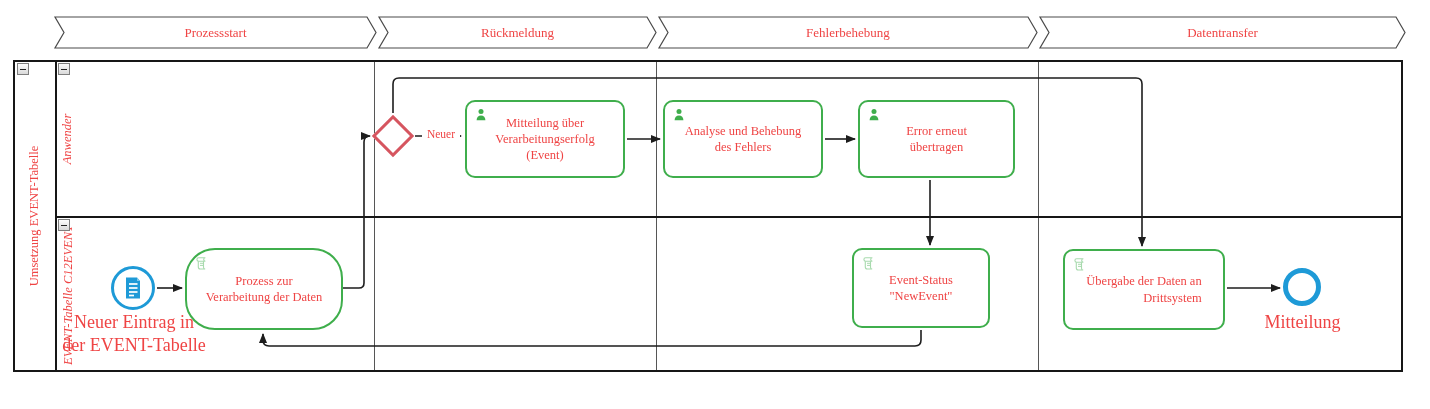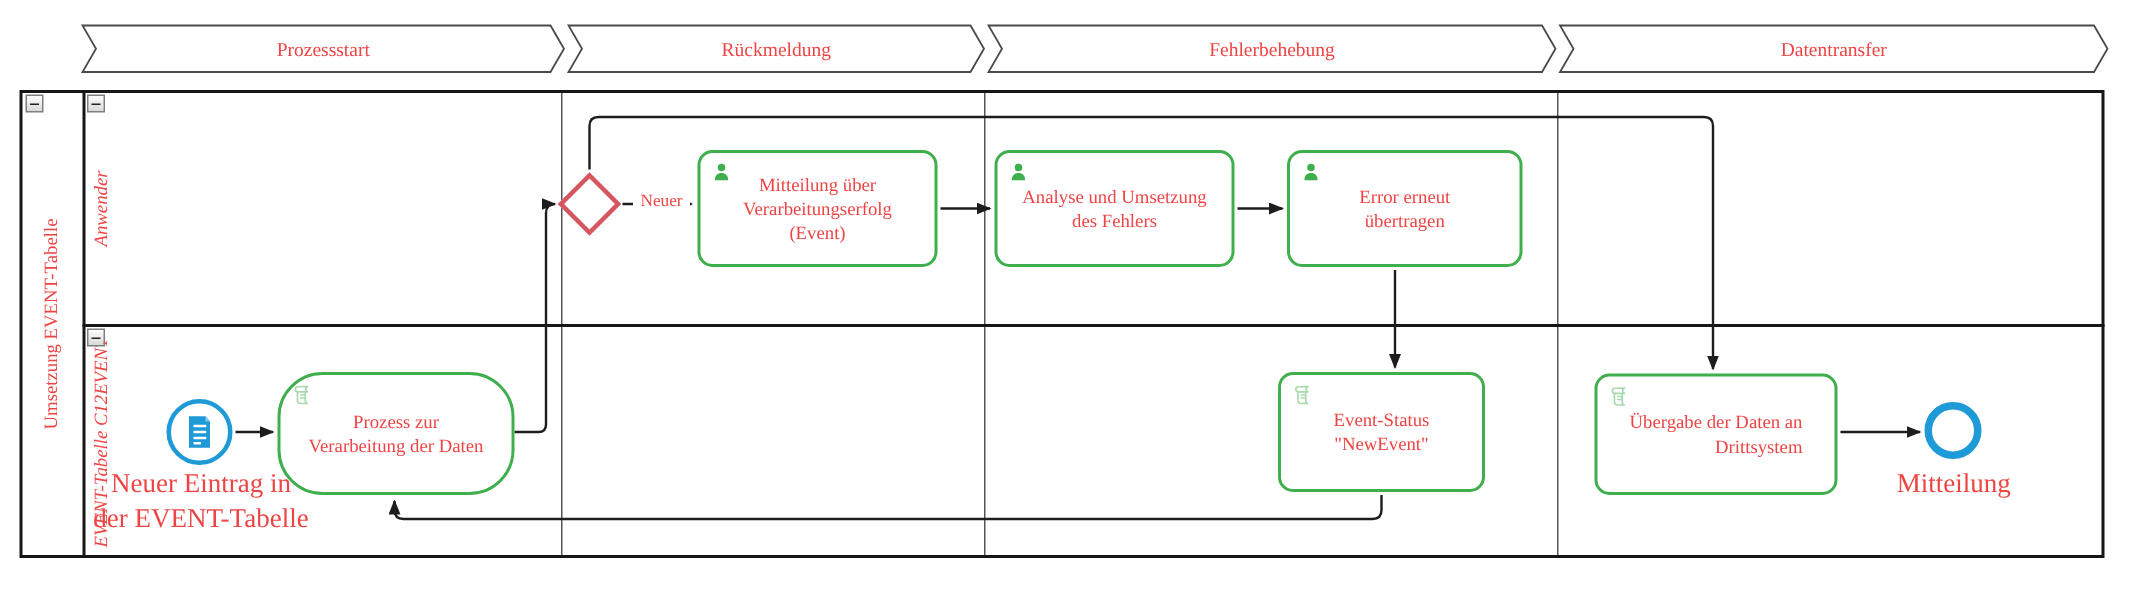--- a/index.html
+++ b/index.html
@@ -128,21 +128,21 @@
     <span>Mitteilung über
 Verarbeitungserfolg
 (Event)</span>
   </div>
 
   <div class="task" style="left:663px;top:100px;width:160px;height:78px;">
     <svg class="task-icon" width="14" height="14" viewBox="0 0 14 14">
       <circle cx="7" cy="3.6" r="2.5" fill="#3fae4c"></circle>
       <path d="M2.6 12.2 C2.6 8.9 4.4 7.4 7 7.4 C9.6 7.4 11.4 8.9 11.4 12.2 Z" fill="#3fae4c"></path>
     </svg>
-    <span>Analyse und Umsetzung
+    <span>Analyse und Behebung
 des Fehlers</span>
   </div>
 
   <div class="task" style="left:858px;top:100px;width:157px;height:78px;">
     <svg class="task-icon" width="14" height="14" viewBox="0 0 14 14">
       <circle cx="7" cy="3.6" r="2.5" fill="#3fae4c"></circle>
       <path d="M2.6 12.2 C2.6 8.9 4.4 7.4 7 7.4 C9.6 7.4 11.4 8.9 11.4 12.2 Z" fill="#3fae4c"></path>
     </svg>
     <span>Error erneut
 übertragen</span>

